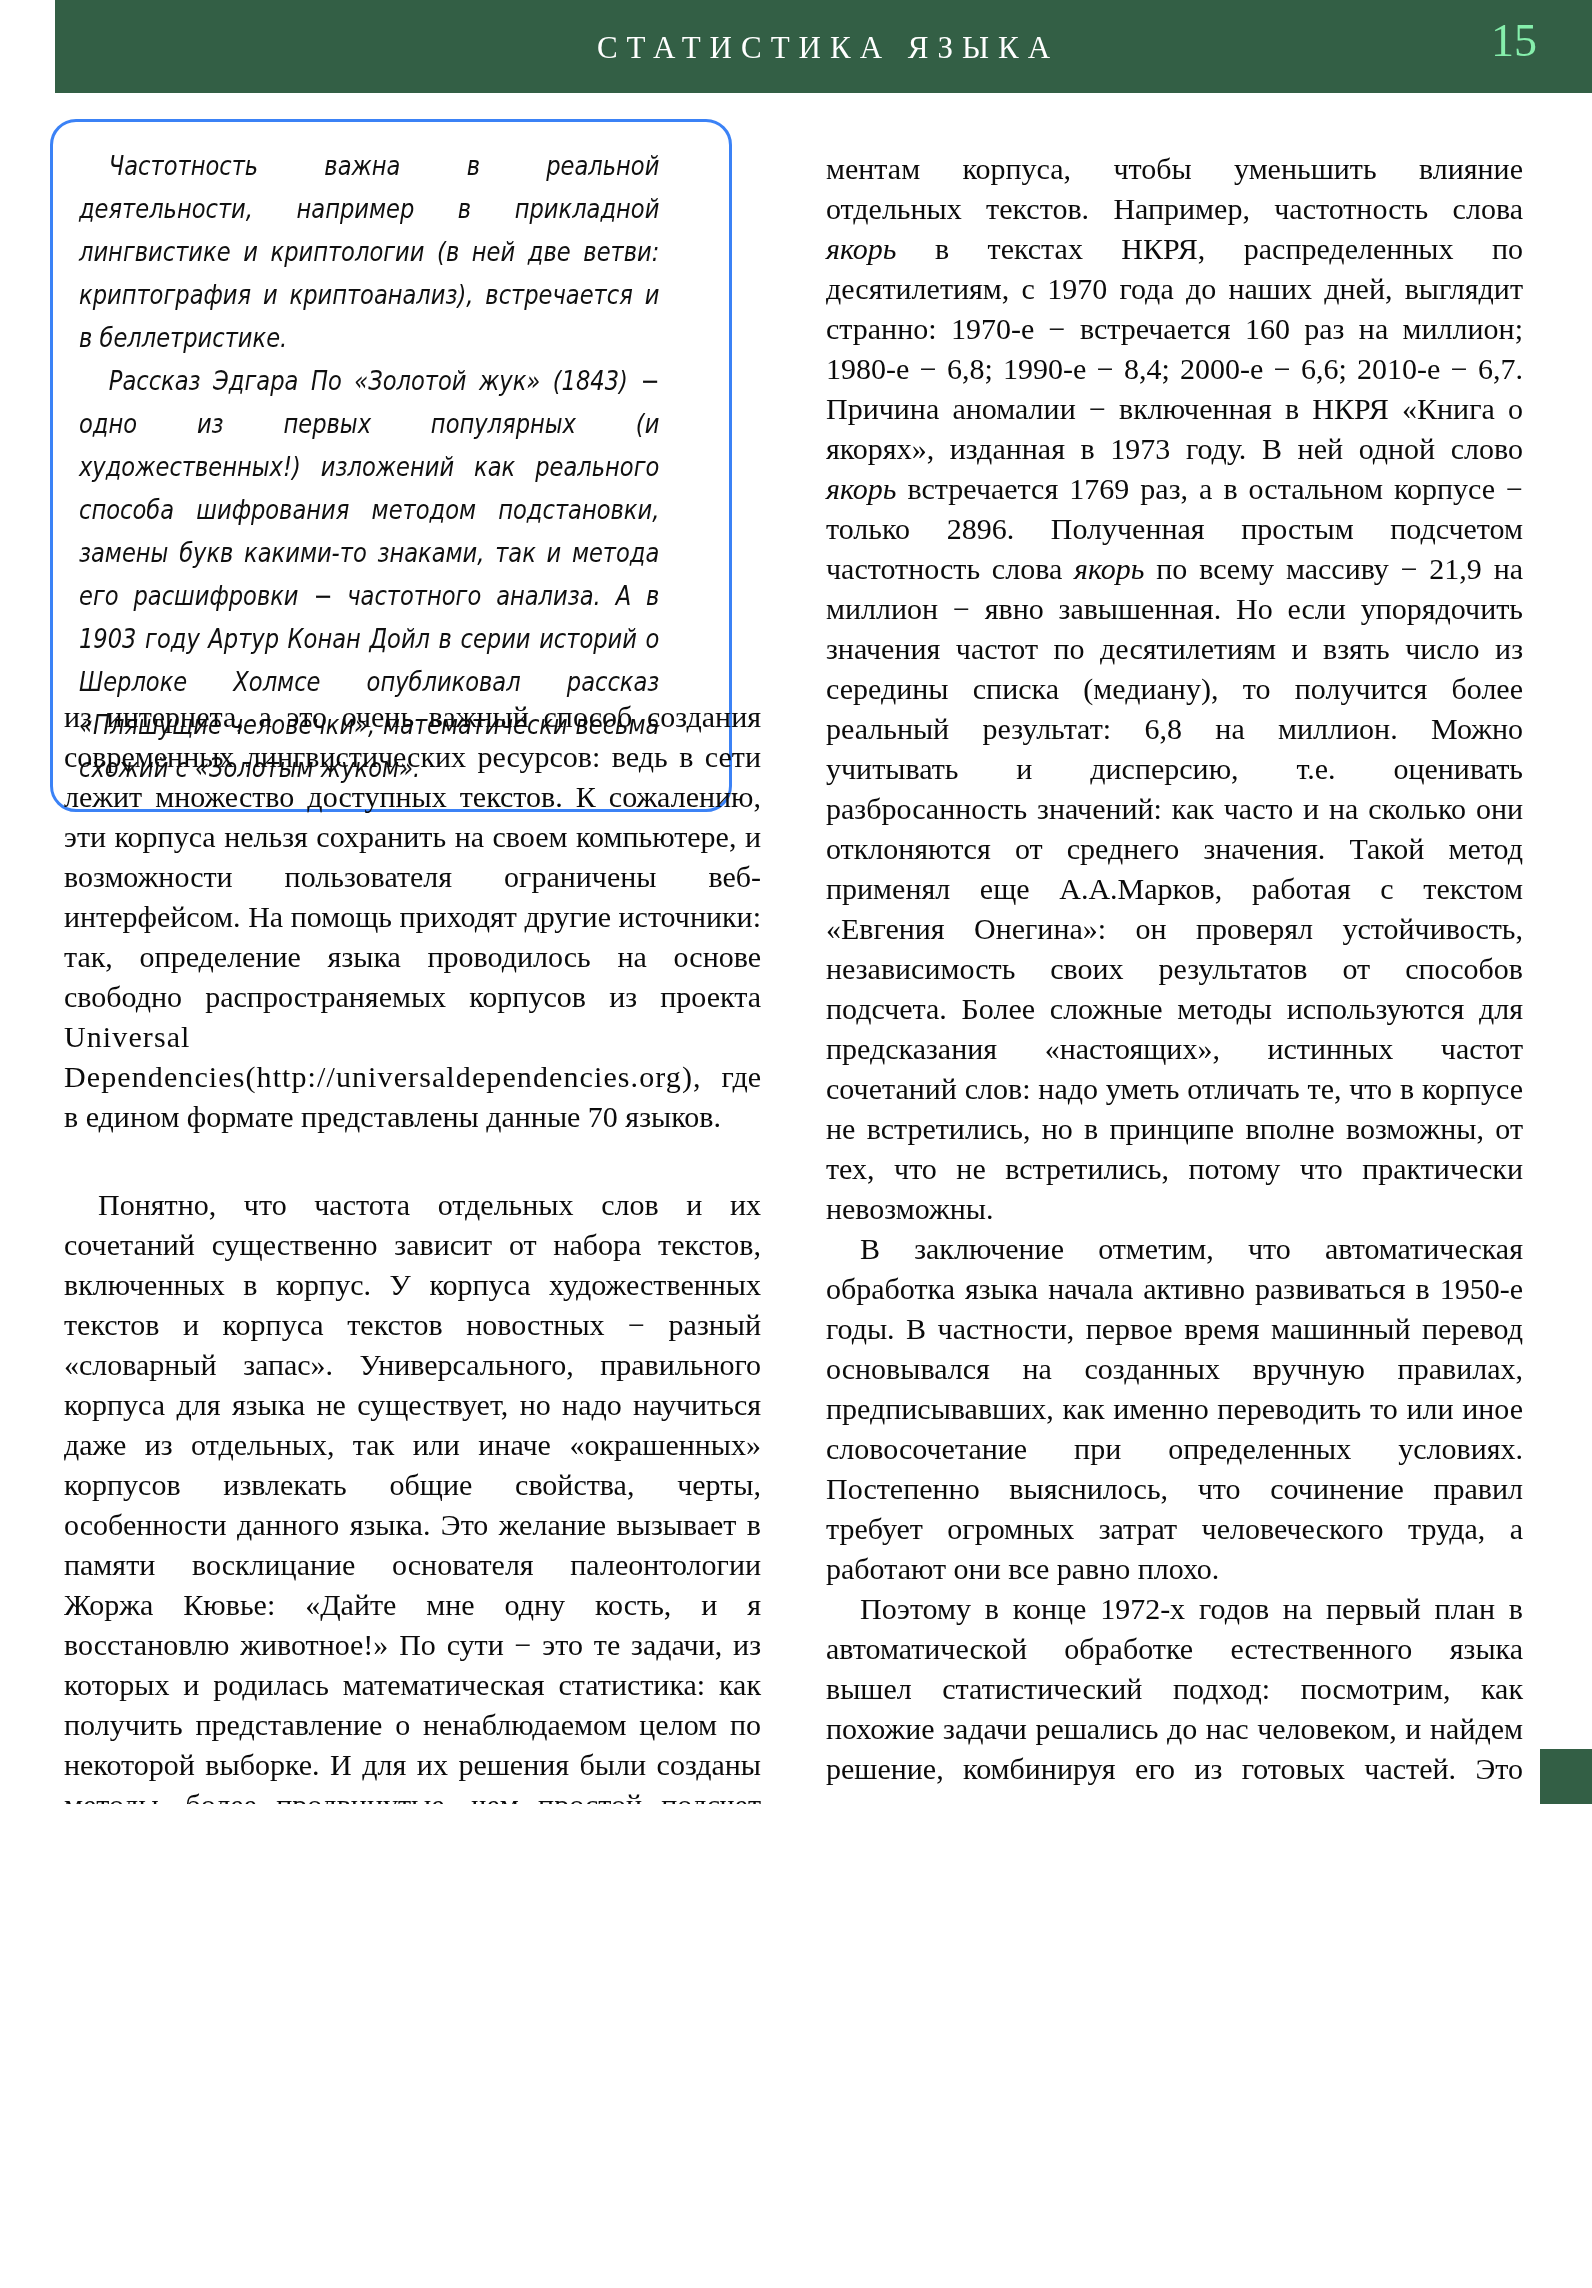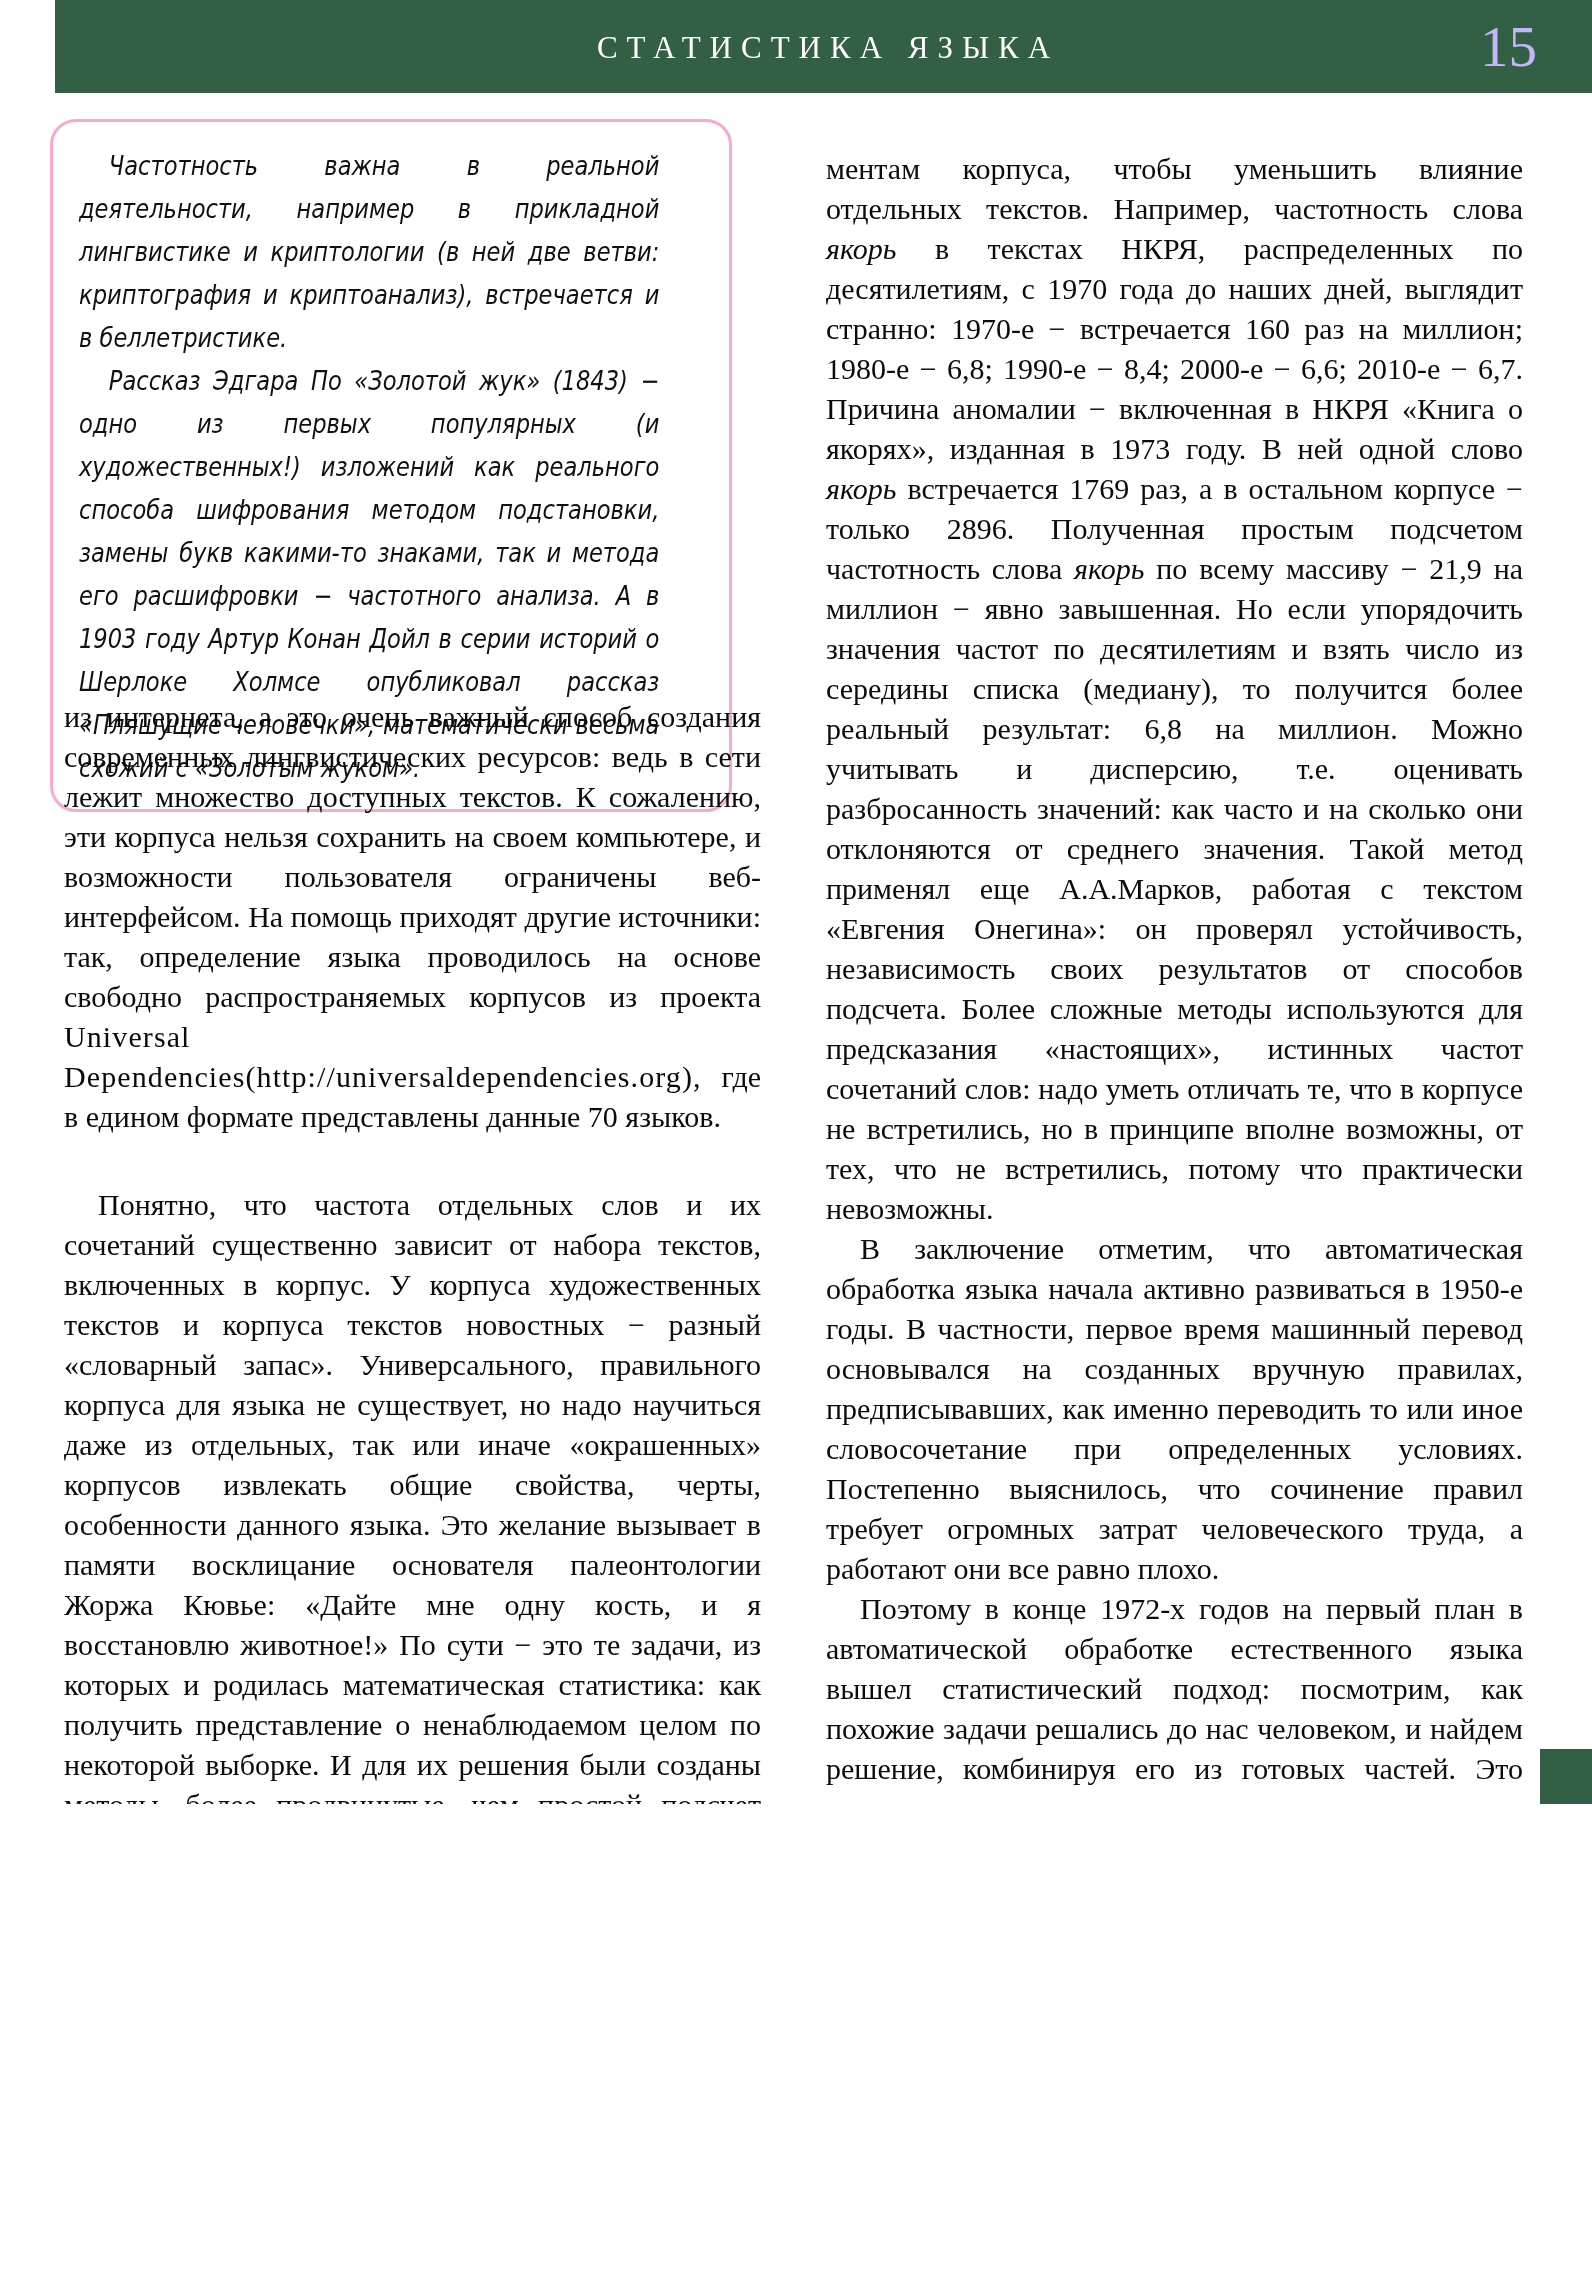--- a/index.html
+++ b/index.html
@@ -35,23 +35,23 @@
     font-family: "Liberation Serif", serif;
     font-size: 31px;
     letter-spacing: 9px;
     text-indent: 9px;
     font-weight: 400;
   }
   .header-pageno {
     position: absolute;
     right: 55px;
     top: 18px;
-    color: #c4b5fd;
+    color: #86efac;
     font-family: "Liberation Serif", serif;
-    font-size: 57px;
+    font-size: 46px;
     line-height: 1;
     font-weight: 400;
   }
 
   
   .col {
     position: absolute;
     top: 117px;
     width: 697px;
     font-size: 30px;
@@ -78,21 +78,21 @@
     letter-spacing: 1.1px;
   }
 
   
   .callout {
     position: absolute;
     left: 50px;
     top: 119px;
     width: 682px;
     box-sizing: border-box;
-    border: 3px solid #f9a8d4;
+    border: 3px solid #3b82f6;
     border-radius: 26px;
     padding: 22px 26px 20px 26px;
     background: #ffffff;
   }
   .callout p {
     margin: 0;
     font-family: "DejaVu Sans Condensed", "Liberation Sans", sans-serif;
     font-style: italic;
     font-size: 27px;
     line-height: 43px;

